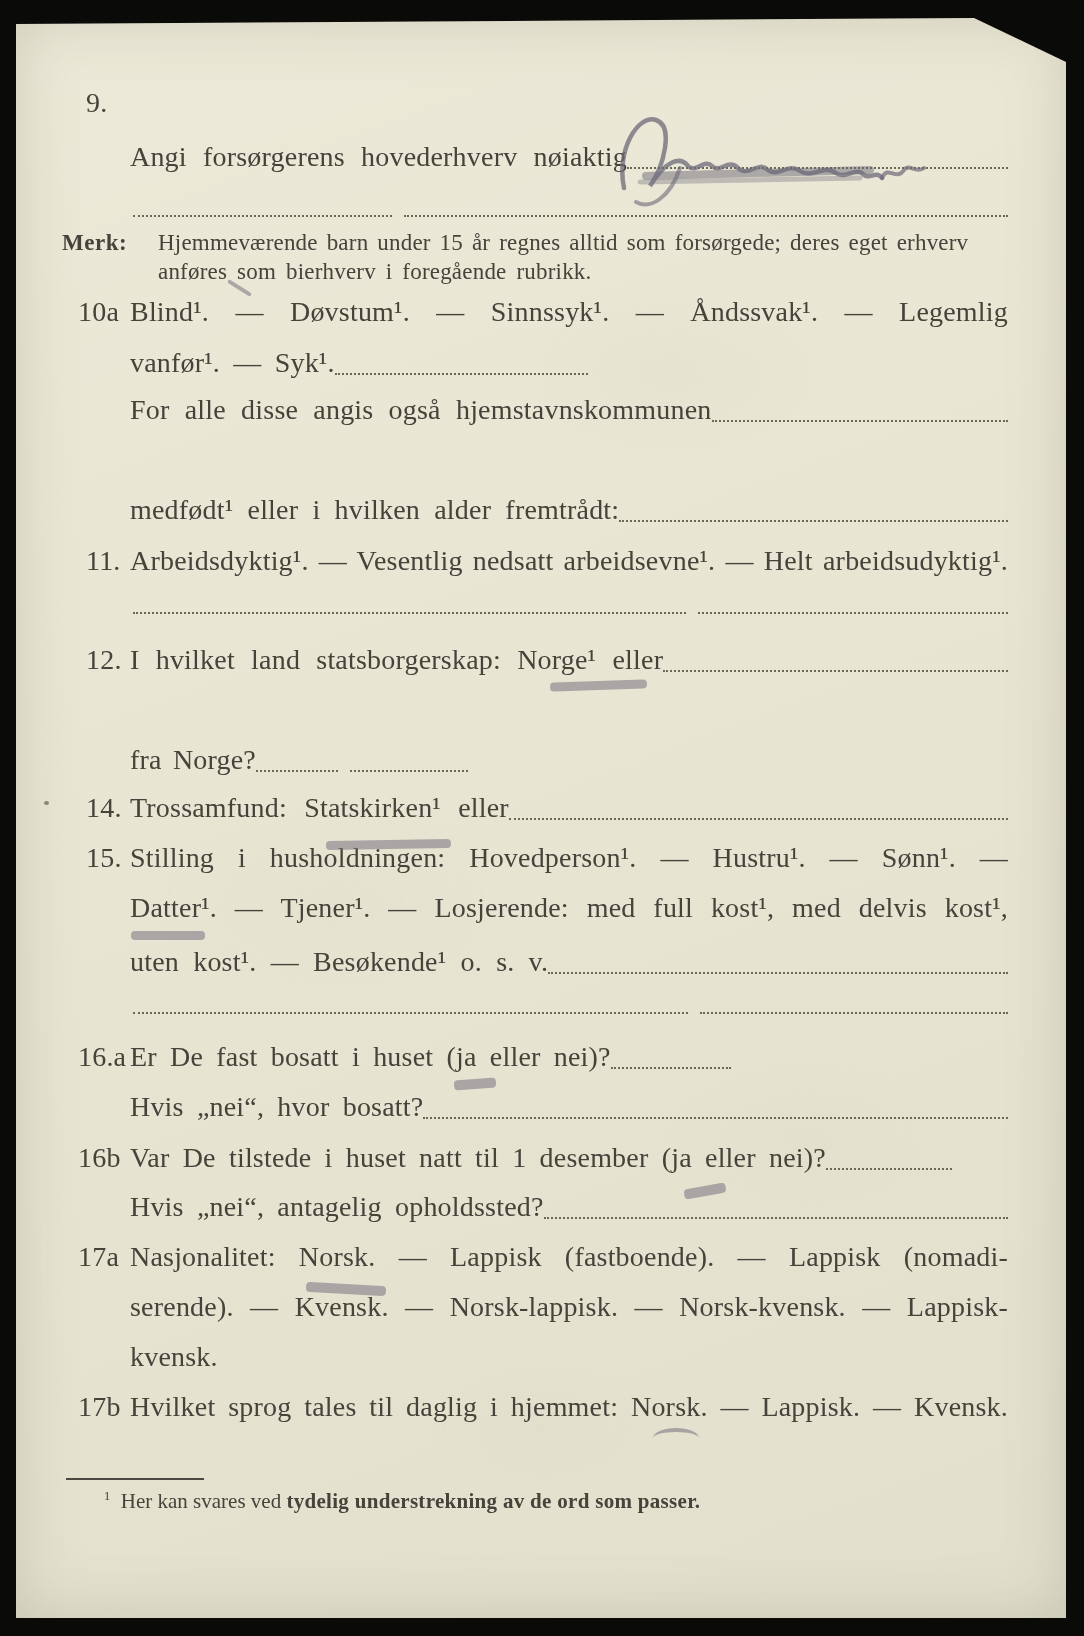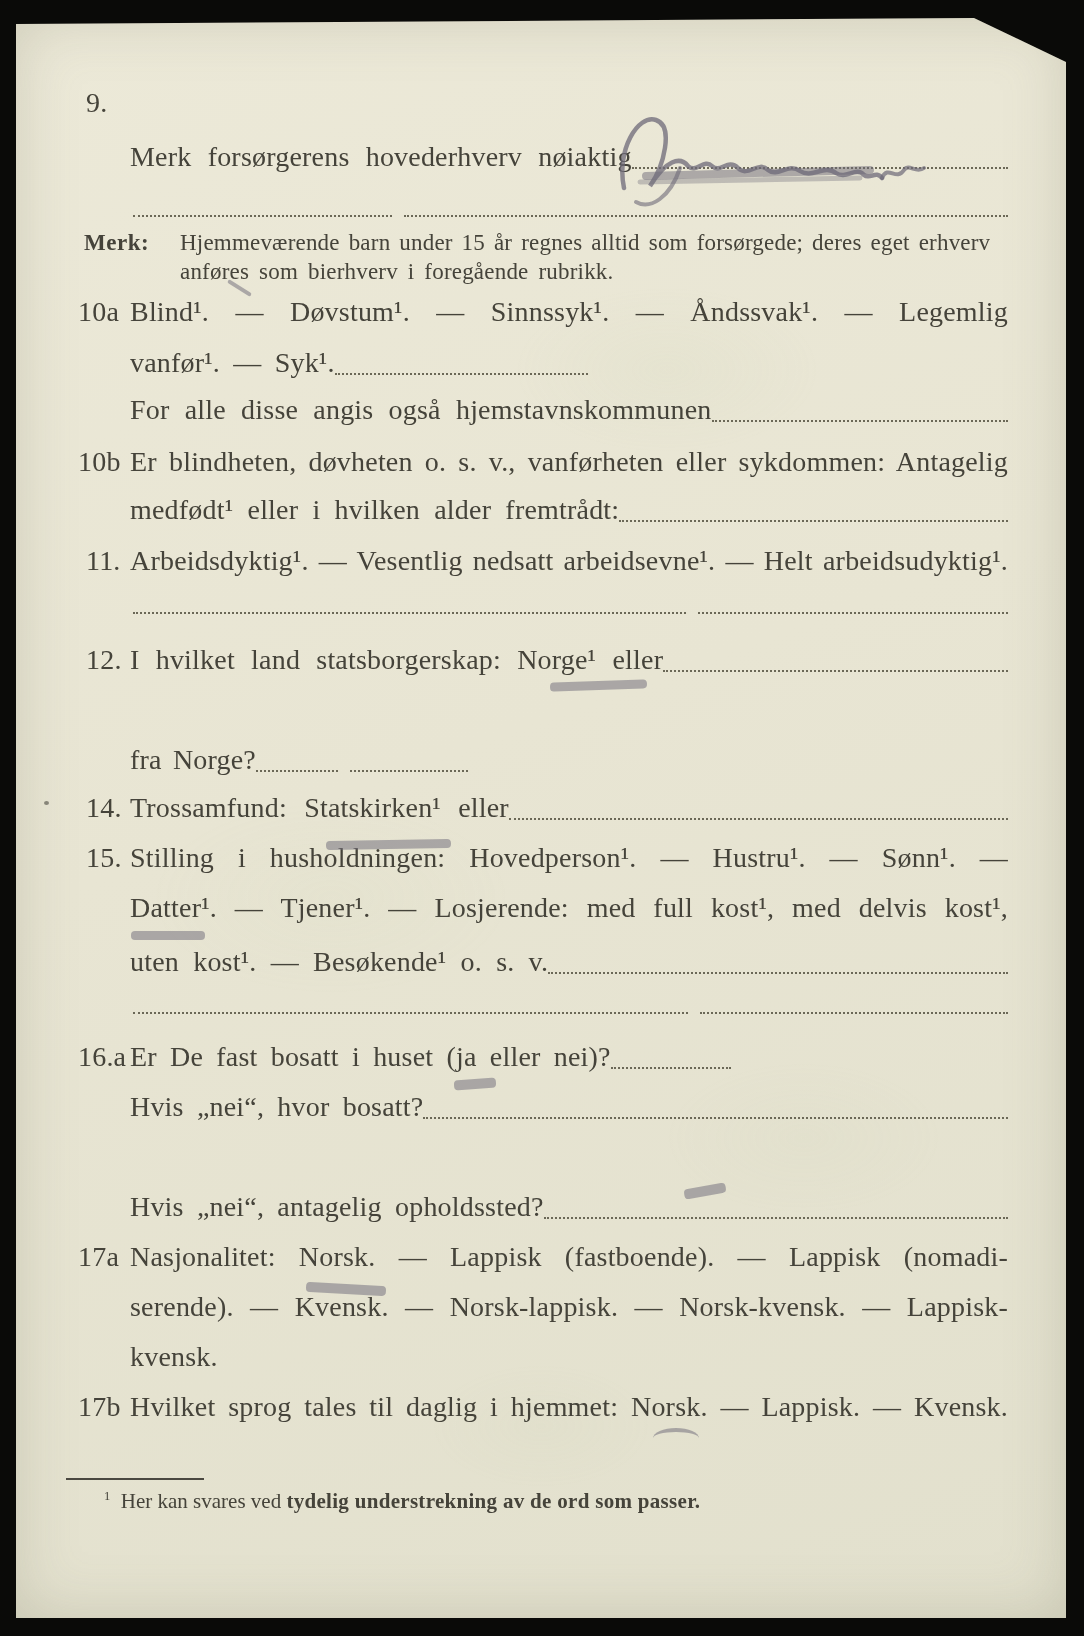--- a/index.html
+++ b/index.html
@@ -18,42 +18,42 @@
         line-height:38px;font-size:28px;color:#45433a;letter-spacing:.2px;}
   .num{flex:0 0 68px;box-sizing:border-box;padding-left:24px;white-space:nowrap;}
   .num.wide{padding-left:16px;font-family:Liberation Serif, serif;}
   .txt{white-space:nowrap;word-spacing:4px;}
   .just{flex:1;white-space:normal;text-align:justify;text-align-last:justify;word-spacing:2px;}
   .lead{flex:1;border-bottom:2px dotted #6b6857;align-self:flex-end;transform:translateY(-7px);height:0;}
   .lead.fix{flex:0 0 auto;}
   .gap{flex:0 0 12px;}
   .sep{position:absolute;height:0;border-top:2px dotted #6b6857;}
   .merkline{font-size:23px;line-height:30px;color:#45433a;}
-  .merklabel{flex:0 0 96px;font-weight:bold;letter-spacing:.5px;margin-left:22px;}
+  .merklabel{flex:0 0 96px;font-weight:bold;letter-spacing:.5px;}
   .fnrule{position:absolute;left:50px;top:1460px;width:138px;border-top:2px solid #4a4840;}
   .fnline{position:absolute;left:88px;right:60px;top:1464px;font-size:21px;line-height:28px;color:#45433a;}
   .fnline b{letter-spacing:.3px;}
   sup{font-size:60%;}
   .pencil{position:absolute;background:#76727f;opacity:.55;border-radius:4px;}
   .arc{position:absolute;width:46px;height:16px;border-top:4px solid #76727f;border-radius:50%;opacity:.55;background:none;}
   .dot{position:absolute;width:5px;height:4px;background:#4a4840;opacity:.6;border-radius:50%;}
 </style>
 </head>
 <body>
 
 <div class="stage">
   <div class="paper">
     <div class="texture"></div>
 
     <div class="line" style="top:66px">
       <span class="num">9.</span>
     </div>
     <div class="line" style="top:120px">
       <span class="num"></span>
-      <span class="txt" style="word-spacing:9px">Merk forsørgerens hovederhverv nøiaktig</span>
+      <span class="txt" style="word-spacing:9px">Angi forsørgerens hovederhverv nøiaktig</span>
       <span class="lead"></span>
     </div>
 
     <svg style="position:absolute;left:600px;top:90px" width="316" height="112" viewBox="0 0 316 112">
       <g fill="none" stroke="#6e6a78" stroke-linecap="round">
         <path opacity=".75" stroke-width="4.5" d="M8,80 C0,42 22,6 40,12 C58,18 48,58 34,78 C50,52 64,48 72,58 C80,66 88,50 96,58 C104,66 112,50 122,60 C132,70 142,52 152,62 C162,70 172,54 184,63 C196,71 208,56 220,65 C230,72 240,58 248,67 C254,72 260,62 266,70"></path>
         <path opacity=".7" stroke-width="4" d="M266,70 C272,56 280,74 288,62 C293,55 300,66 308,60"></path>
         <path opacity=".6" stroke-width="4" d="M64,60 C54,90 34,102 20,94"></path>
         <path opacity=".5" stroke-width="8" d="M30,68 L254,62"></path>
         <path opacity=".35" stroke-width="5" d="M24,74 L244,70"></path>
@@ -80,24 +80,20 @@
       <span class="num"></span>
       <span class="txt" style="word-spacing:6px">vanfør¹. — Syk¹.</span>
       <span class="lead fix" style="flex-basis:253px"></span>
     </div>
     <div class="line" style="top:373px">
       <span class="num"></span>
       <span class="txt" style="word-spacing:8px">For alle disse angis også hjemstavnskommunen</span>
       <span class="lead"></span>
     </div>
 
-    <div class="line" style="top:425px">
-      <span class="num wide">10b</span>
-      <span class="just">Er blindheten, døvheten o. s. v., vanførheten eller sykdommen: Antagelig</span>
-    </div>
     <div class="line" style="top:473px">
       <span class="num"></span>
       <span class="txt" style="word-spacing:7px">medfødt¹ eller i hvilken alder fremtrådt:</span>
       <span class="lead"></span>
     </div>
 
     <div class="line" style="top:524px">
       <span class="num">11.</span>
       <span class="just">Arbeidsdyktig¹. — Vesentlig nedsatt arbeidsevne¹. — Helt arbeidsudyktig¹.</span>
     </div>
@@ -146,20 +142,25 @@
       <span class="num wide">16.a</span>
       <span class="txt" style="word-spacing:6px">Er De fast bosatt i huset (ja eller nei)?</span>
       <span class="lead fix" style="flex-basis:120px"></span>
     </div>
     <div class="line" style="top:1070px">
       <span class="num"></span>
       <span class="txt" style="word-spacing:6px">Hvis „nei“, hvor bosatt?</span>
       <span class="lead"></span>
     </div>
 
+    <div class="line" style="top:1121px">
+      <span class="num wide">16b</span>
+      <span class="txt" style="word-spacing:6px">Var De tilstede i huset natt til 1 desember (ja eller nei)?</span>
+      <span class="lead fix" style="flex-basis:126px"></span>
+    </div>
     <div class="line" style="top:1170px">
       <span class="num"></span>
       <span class="txt" style="word-spacing:6px">Hvis „nei“, antagelig opholdssted?</span>
       <span class="lead"></span>
     </div>
 
     <div class="line" style="top:1220px">
       <span class="num wide">17a</span>
       <span class="just">Nasjonalitet:  Norsk. — Lappisk (fastboende). — Lappisk (nomadi-</span>
     </div>

